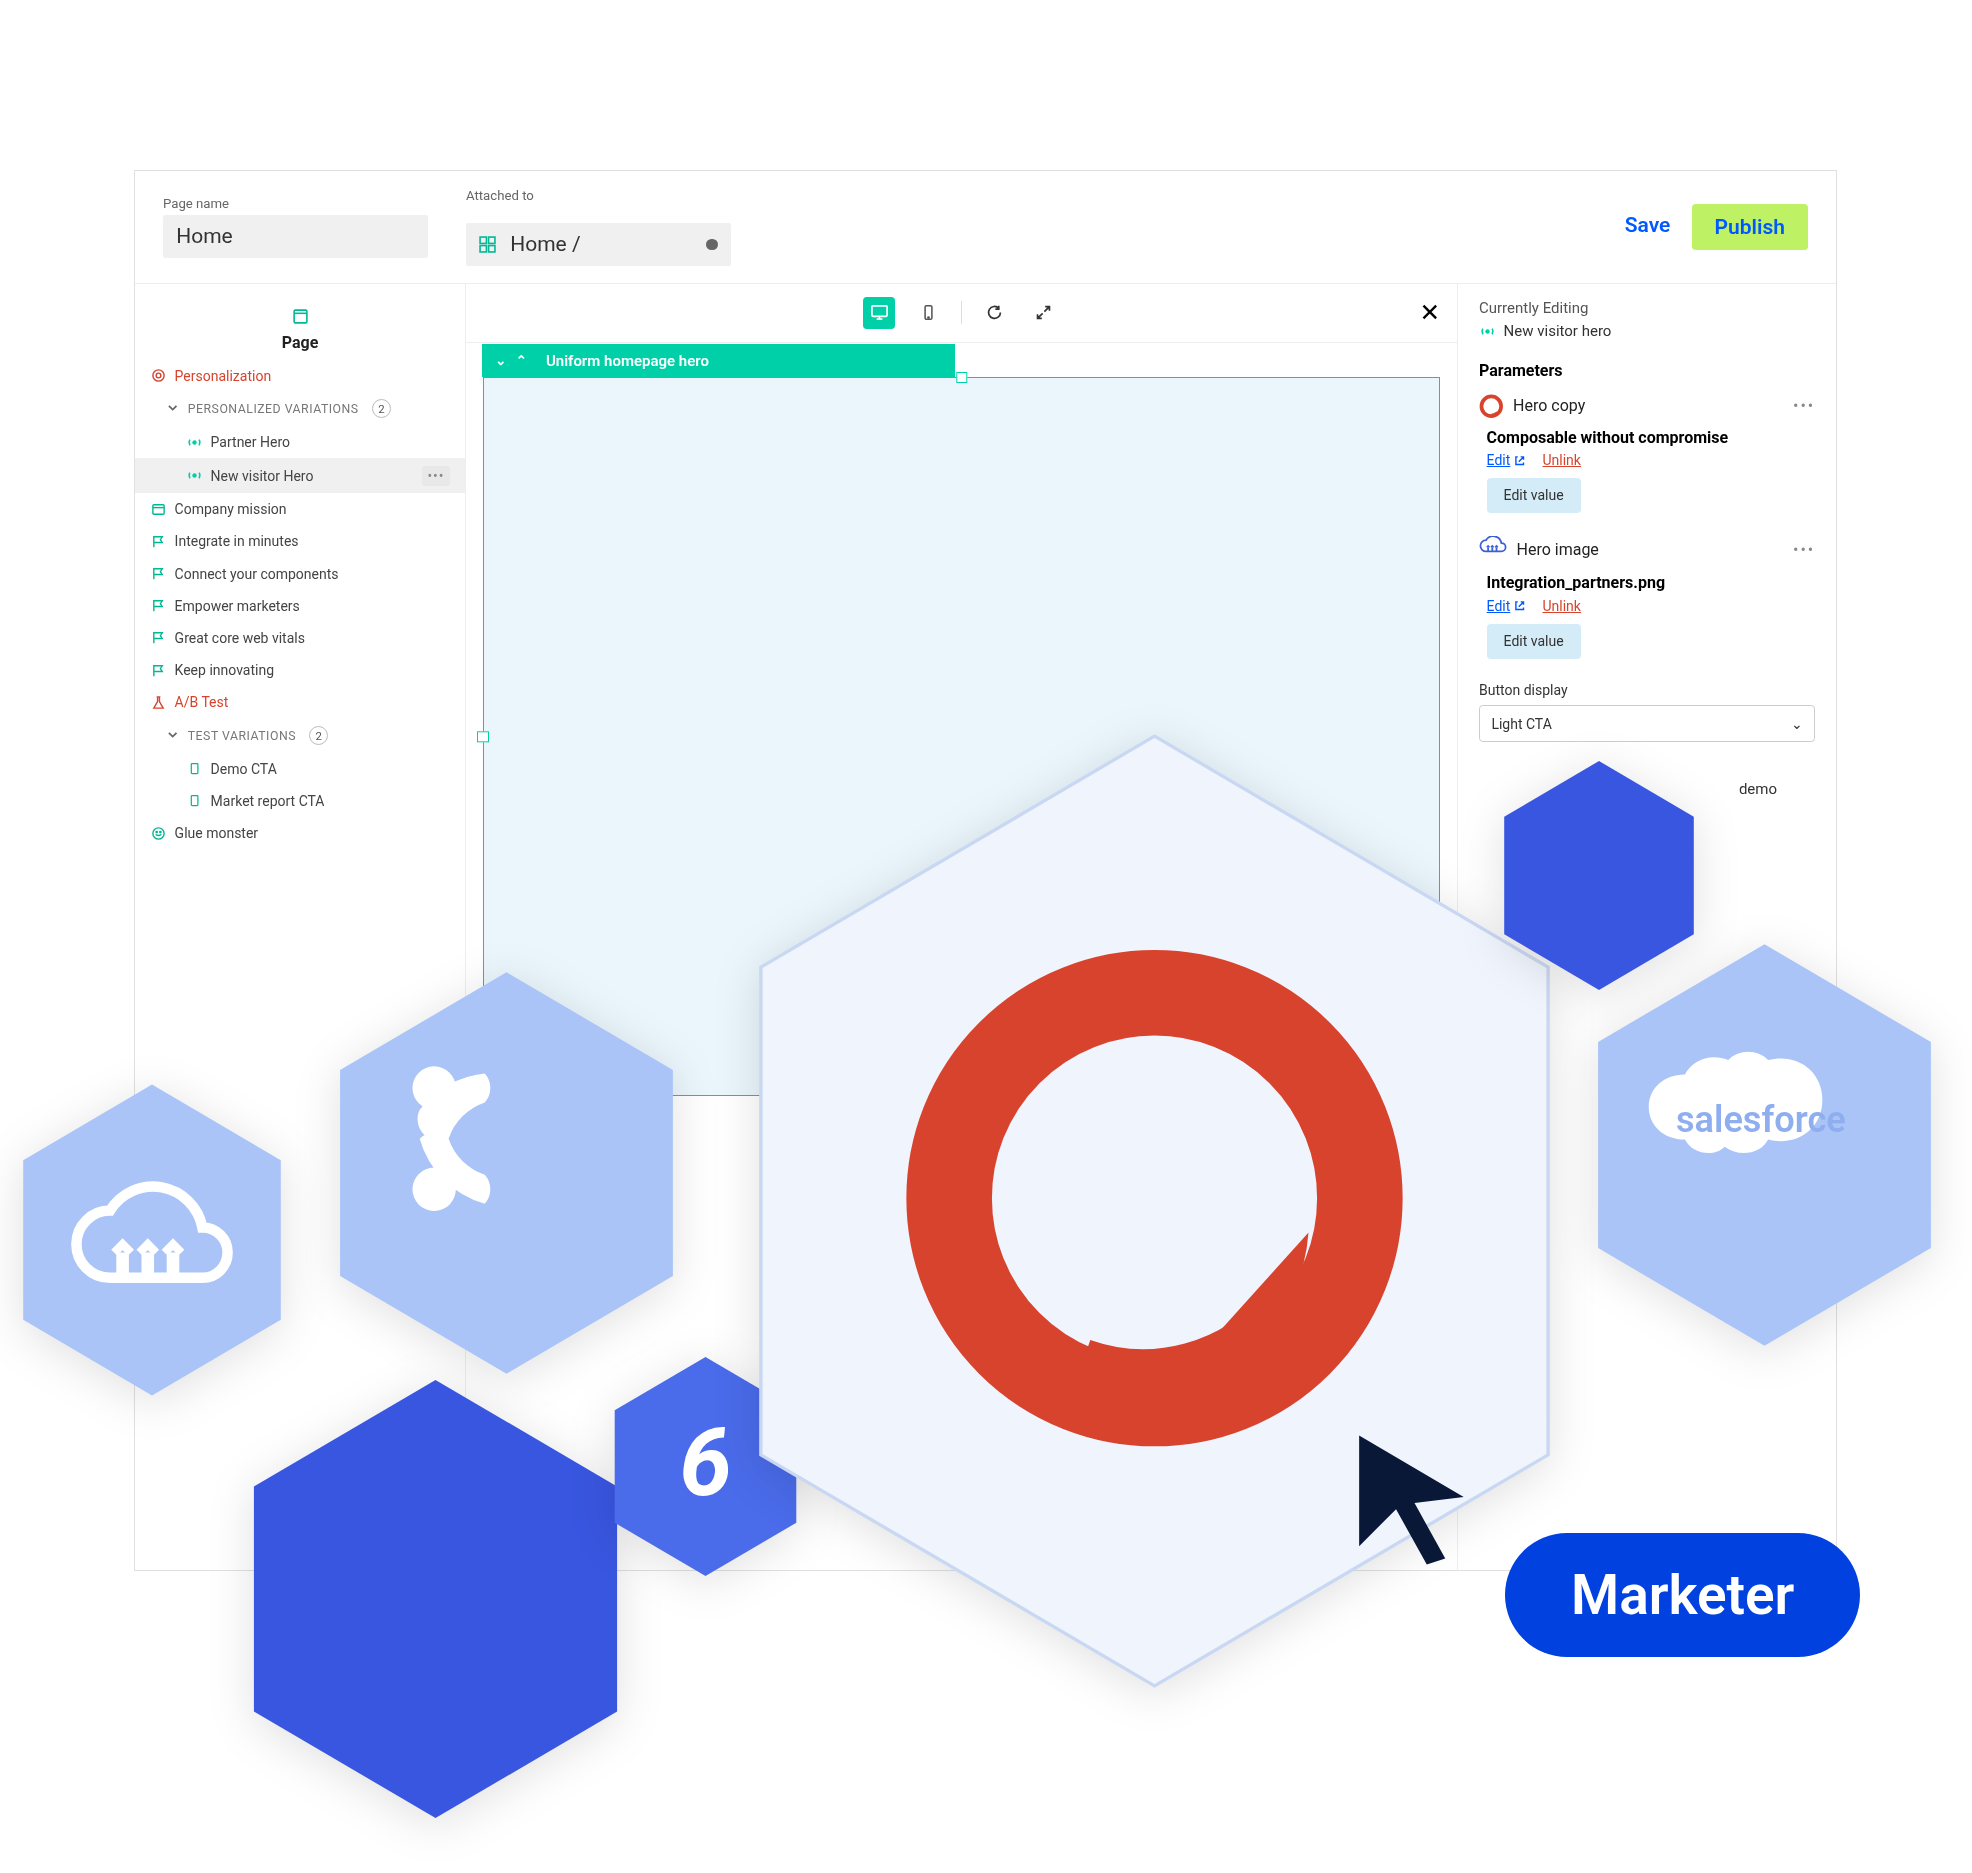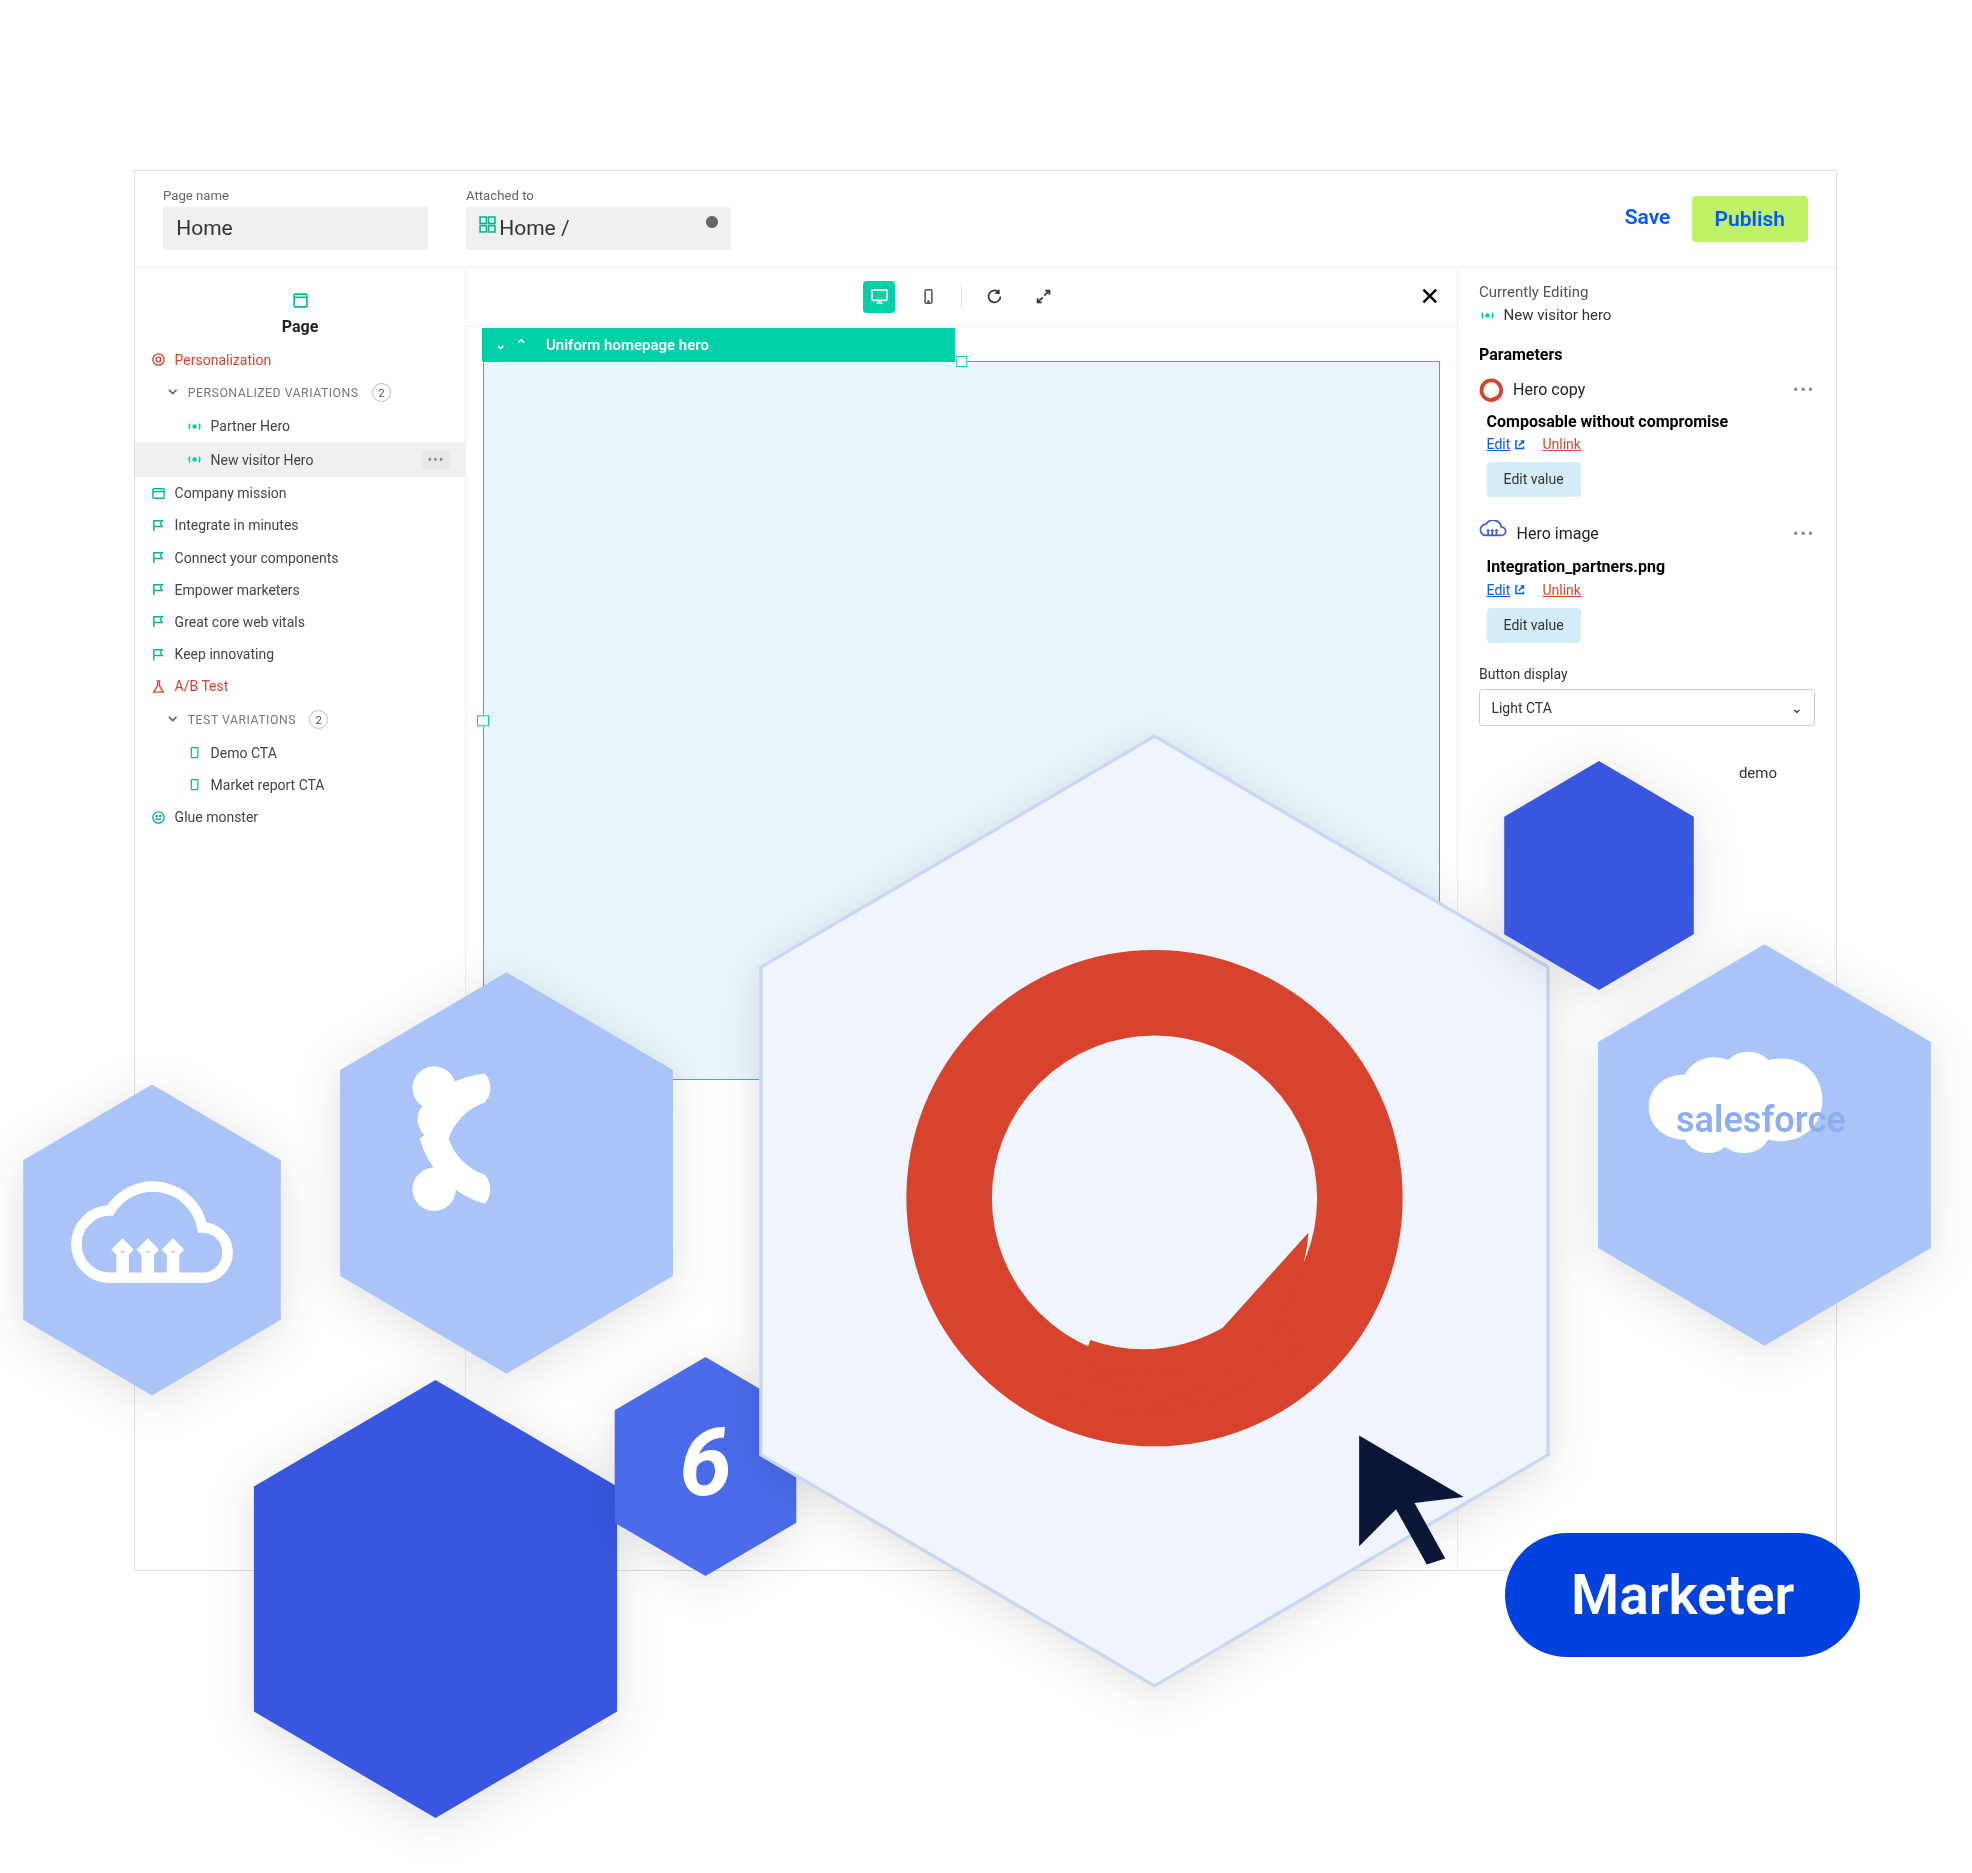--- a/index.html
+++ b/index.html
@@ -3,21 +3,21 @@
 <meta charset="utf-8">
 <style>
 * { margin: 0; padding: 0; box-sizing: border-box; font-family: -apple-system, BlinkMacSystemFont, "Segoe UI", Roboto, sans-serif; }
 body { background: #fff; width: 1972px; height: 1874px; position: relative; }
 .canvas { position: absolute; left: 134px; top: 170px; width: 1703px; height: 1401px; }
 .app-window { width: 100%; height: 100%; border: 0.9px solid #e0e0e0; background: #fff; display: flex; flex-direction: column; }
 .top-bar { display: flex; align-items: center; padding: 17px 28px; border-bottom: 0.9px solid #eee; gap: 38px; }
 .field-group { display: flex; flex-direction: column; gap: 3.8px; }
 .field-label { font-size: 13.2px; color: #666; }
 .field-input { background: #f0f0f0; padding: 9.5px 13.2px; font-size: 21px; color: #333; min-width: 265px; border-radius: 1.9px; }
-.field-attached { display: flex; gap: 3px; }
+.field-attached { display: flex; align-items: center; gap: 14px; margin-top: 16px; }
 .status-dot { width: 11.4px; height: 11.4px; border-radius: 50%; background: #666; margin-left: auto; }
 .top-actions { margin-left: auto; display: flex; gap: 8px; align-items: flex-start; }
 .btn-save { color: #0059ff; font-size: 21px; font-weight: 600; background: none; border: none; padding: 9.5px 13.2px; cursor: pointer; }
 .btn-publish { background: #bef264; color: #0059ff; font-size: 21px; font-weight: 600; border: none; padding: 11.4px 23px; border-radius: 3.8px; cursor: pointer; }
 .main-row { display: flex; flex: 1; overflow: hidden; }
 .sidebar { width: 331px; border-right: 0.9px solid #eee; padding: 17px 0; overflow-y: auto; }
 .tree-item { display: flex; align-items: center; padding: 7.6px 15px; font-size: 14px; color: #444; gap: 7.6px; cursor: pointer; position: relative; }
 .tree-item.bold { font-weight: 700; color: #222; font-size: 16px; flex-direction: column; }
 .tree-item.red { color: #d8432d; text-align: right; }
 .tree-item.indent1 { padding-left: 32px; }

